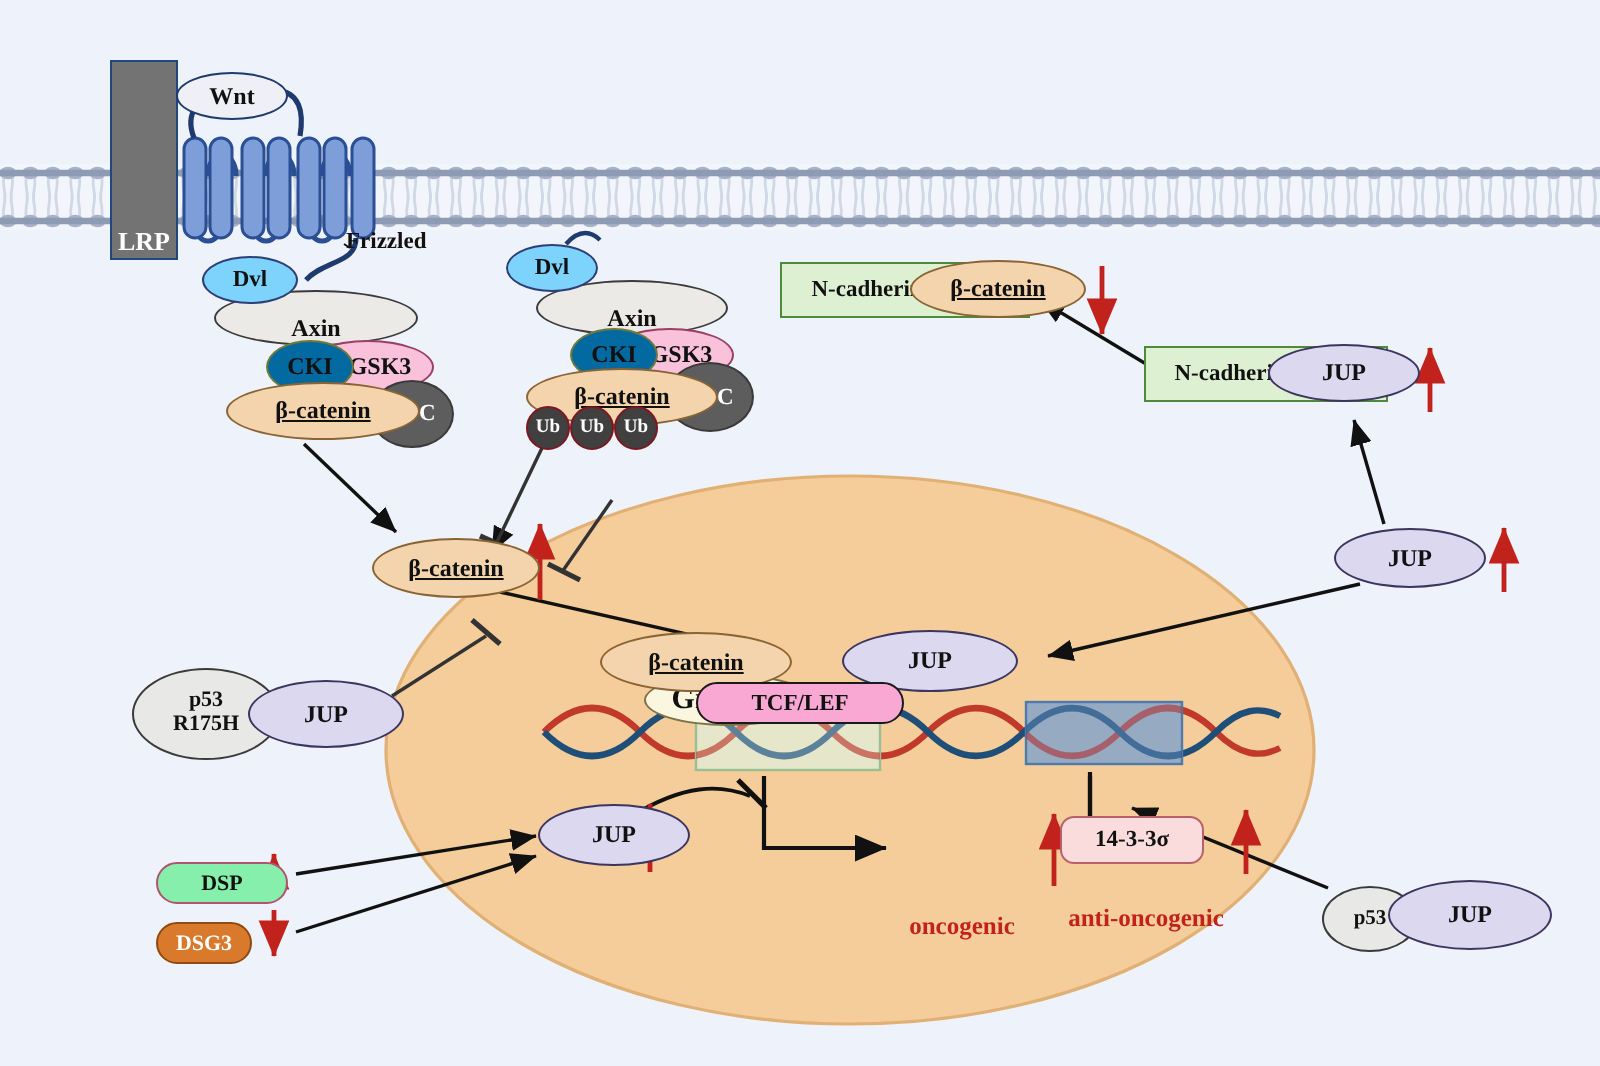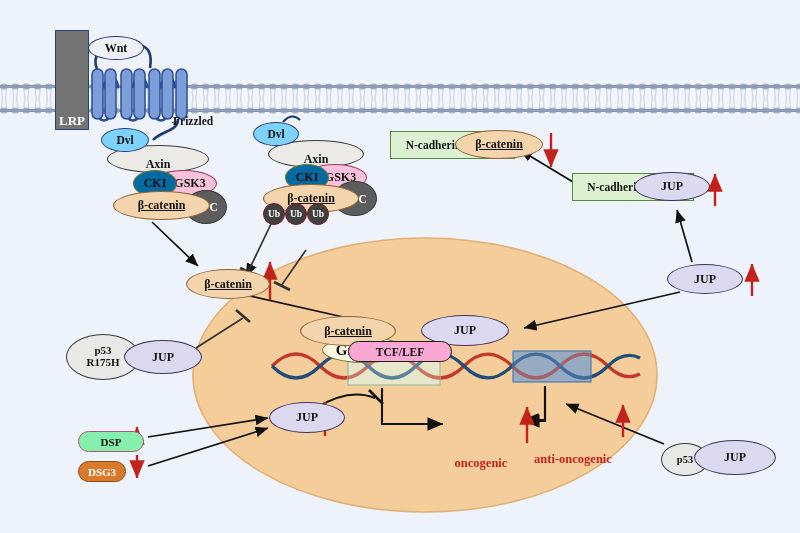--- a/index.html
+++ b/index.html
@@ -752,15 +752,18 @@
   </div>
   <div class="bx b-tcf" style="left:348px;top:341px;width:104px;height:21px;font-size:11.5px;">
     <span>TCF/LEF</span>
   </div>
   <div class="node ell e-jup" style="left:269px;top:402px;width:76px;height:31px;font-size:12px;">
     <span>JUP</span>
   </div>
 
   <div class="ann" style="left:443px;top:456px;width:76px;text-align:center;font-size:12.5px;">oncogenic</div>
 
+  <div class="bx b-1433" style="left:530px;top:408px;width:72px;height:24px;font-size:11.5px;">
+    <span>14-3-3σ</span>
+  </div>
   <div class="ann" style="left:518px;top:452px;width:110px;text-align:center;font-size:12.5px;">anti-oncogenic</div>
 
 </div>
 
 </body></html>

